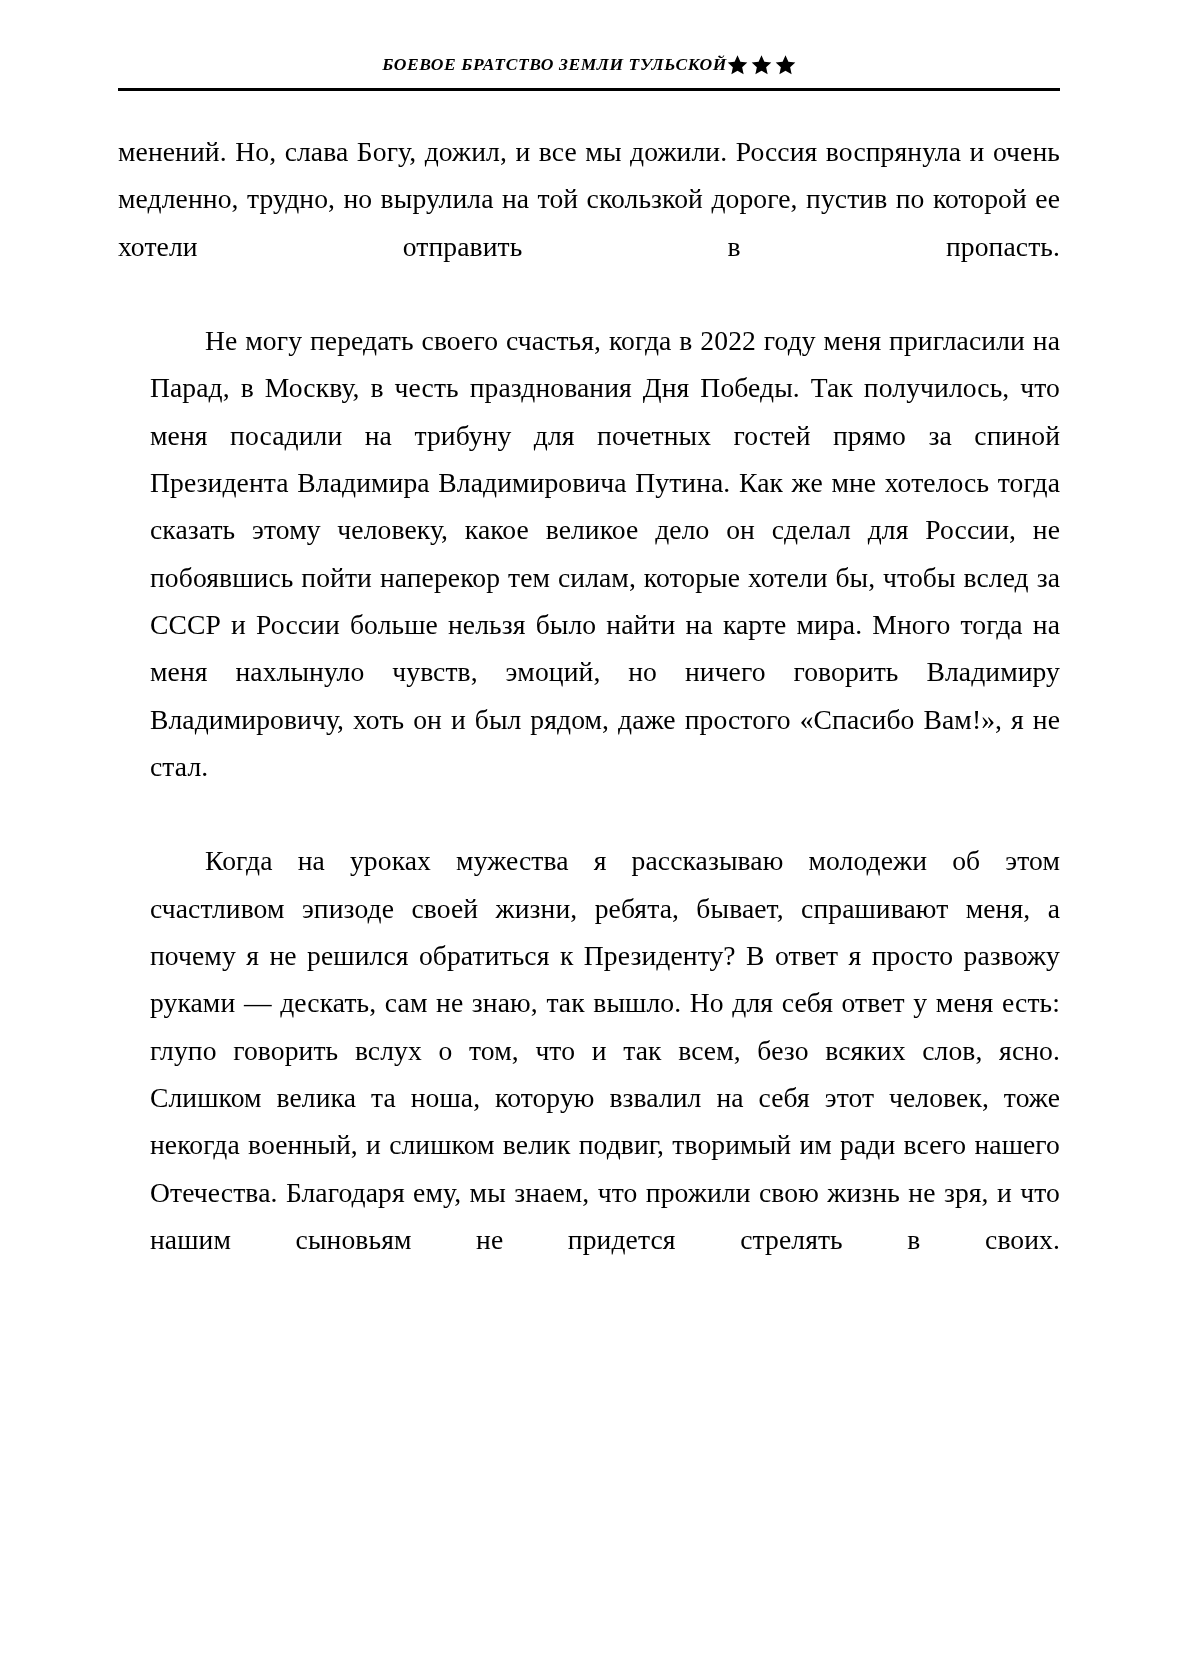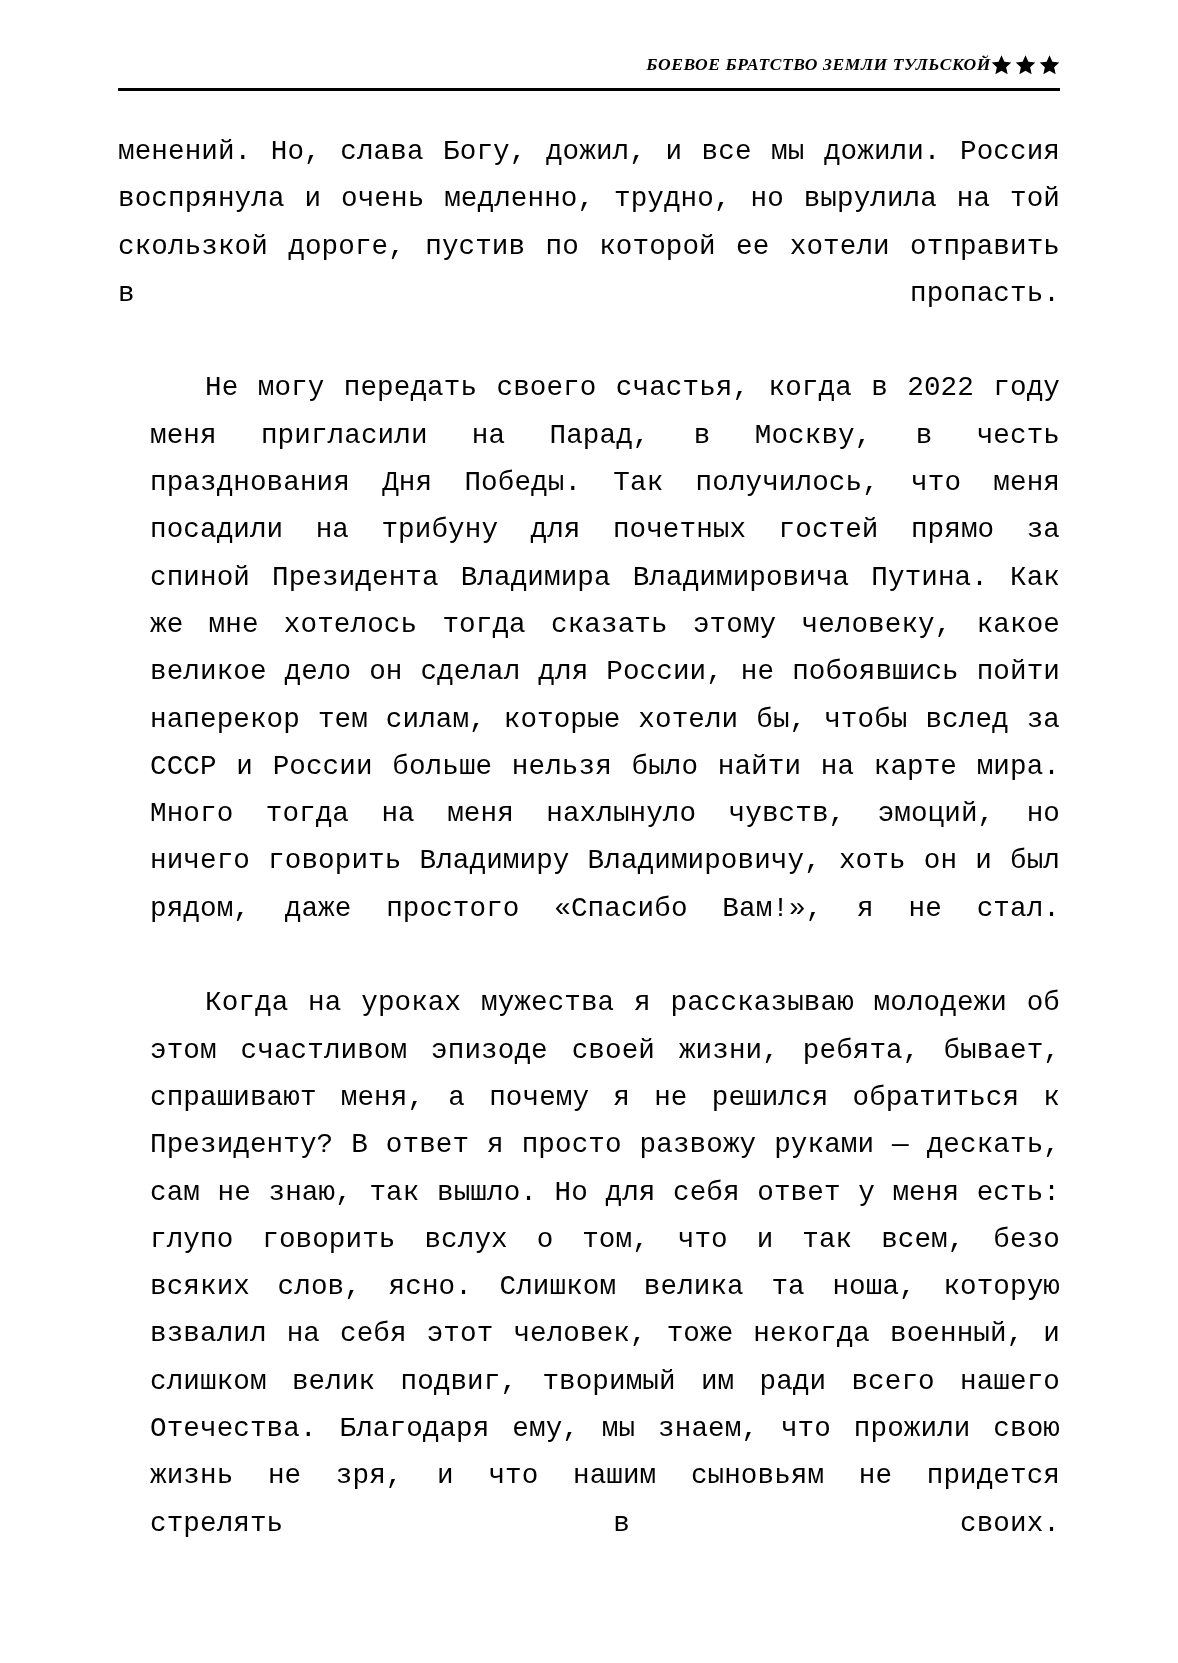--- a/index.html
+++ b/index.html
@@ -21,21 +21,21 @@
   }
 
   
   .running-header {
     position: absolute;
     left: 118px;
     top: 54px;
     width: 942px;
     display: flex;
     align-items: center;
-    justify-content: flex-end;
+    justify-content: center;
   }
 
   .header-title {
     font-family: "Liberation Serif", "DejaVu Serif", serif;
     font-style: italic;
     font-weight: 700;
     font-size: 17.5px;
     letter-spacing: 0.6px;
     white-space: nowrap;
     line-height: 1;
@@ -68,21 +68,20 @@
     height: 3px;
     background: #000000;
   }
 
   
   .text-block {
     position: absolute;
     left: 118px;
     top: 128px;
     width: 942px;
-    font-family: Liberation Mono, monospace;
   }
 
   .para {
     margin: 0;
     text-align: justify;
     text-justify: inter-word;
     font-size: 27.6px;
     line-height: 47.3px;
     letter-spacing: 0.1px;
     word-spacing: 0.4px;

